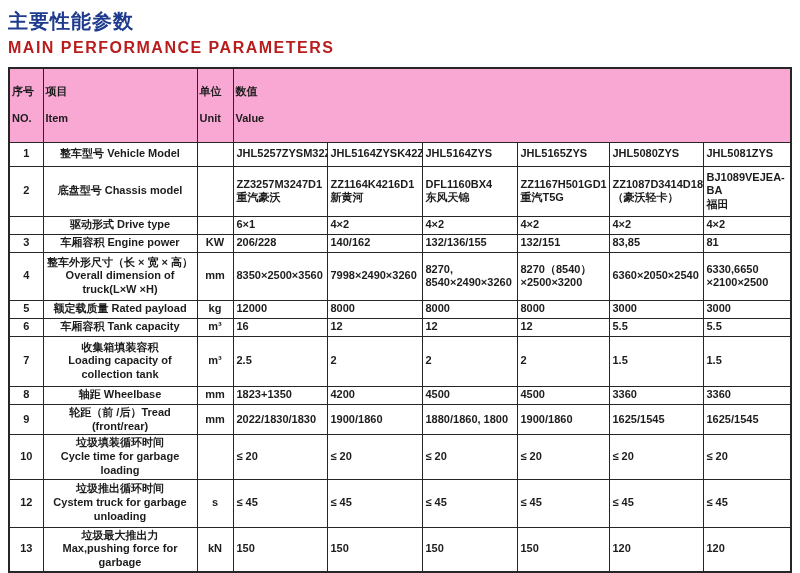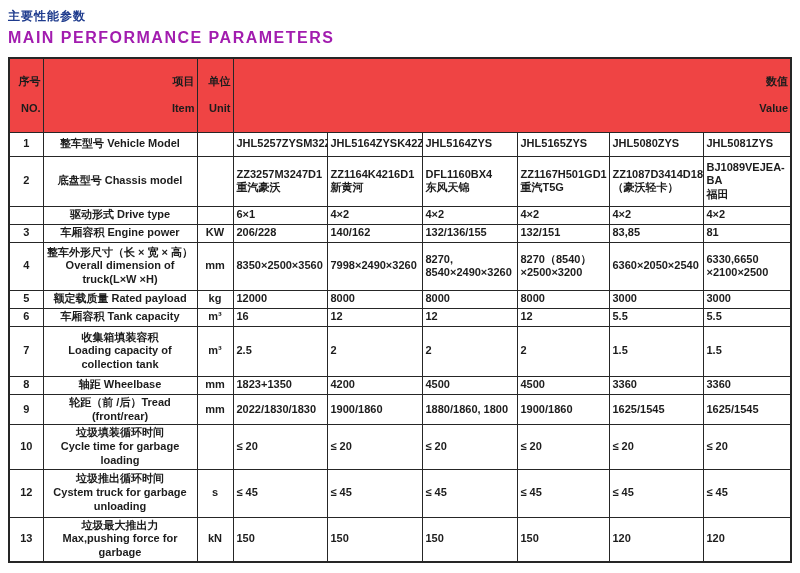--- a/index.html
+++ b/index.html
@@ -2,38 +2,38 @@
 <html><head>
 <meta charset="utf-8">
 <style>
   html,body{margin:0;padding:0;}
   body{
     width:800px;height:573px;background:#ffffff;overflow:hidden;
     font-family:"Liberation Sans","DejaVu Sans",sans-serif;
   }
   .page{padding:6px 8px 0 8px;}
   .title-cn{
-    color:#1e3b8d;font-size:12px;font-weight:bold;margin:2px 0 4px 0;
+    color:#1e3b8d;font-size:20px;font-weight:bold;margin:2px 0 4px 0;
     letter-spacing:1px;
   }
   .title-en{
-    color:#a21caf;font-size:16px;font-weight:bold;margin:0 0 10px 0;
+    color:#b91c1c;font-size:16px;font-weight:bold;margin:0 0 10px 0;
     letter-spacing:1.5px;
   }
   table.spec{
     border-collapse:collapse;table-layout:fixed;width:782px;
     border:2px solid #262626;
   }
   .spec th,.spec td{
     border:1px solid #262626;
     font-size:11px;font-weight:bold;color:#1c1c1c;
     padding:1px 3px;vertical-align:middle;
     white-space:pre-line;line-height:1.25;overflow:hidden;
   }
-  .spec th{background:#ef4444;text-align:right;padding:2px 2px;}
+  .spec th{background:#f9a8d4;text-align:left;padding:2px 2px;}
   .spec td.c-no,.spec td.c-unit{text-align:center;}
   .spec td.c-item{text-align:center;}
   .spec td.c-val{text-align:left;}
   .hdr-line{display:block;}
 </style>
 </head>
 <body>
 
 <div class="page">
   <div class="title-cn">主要性能参数</div>

